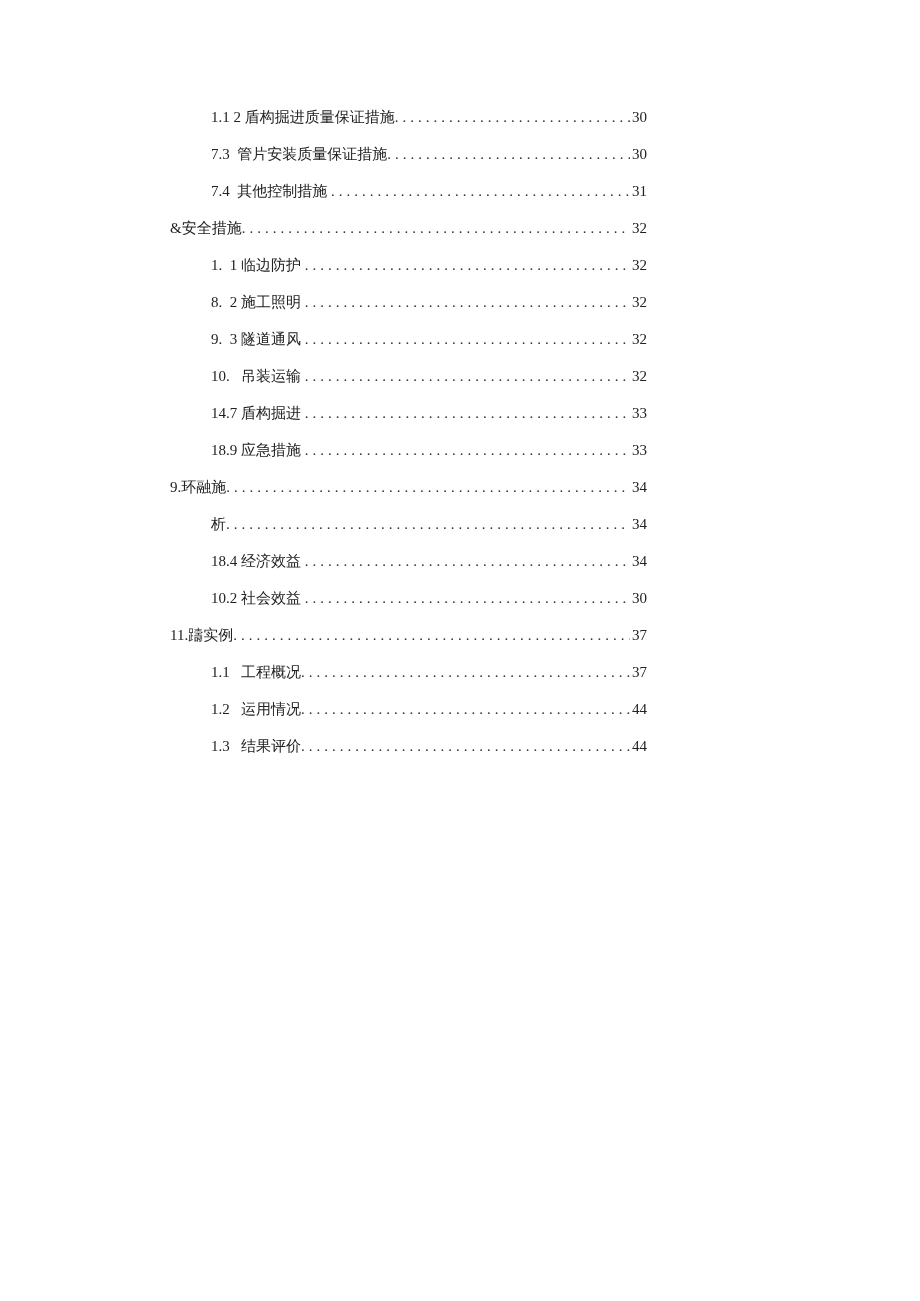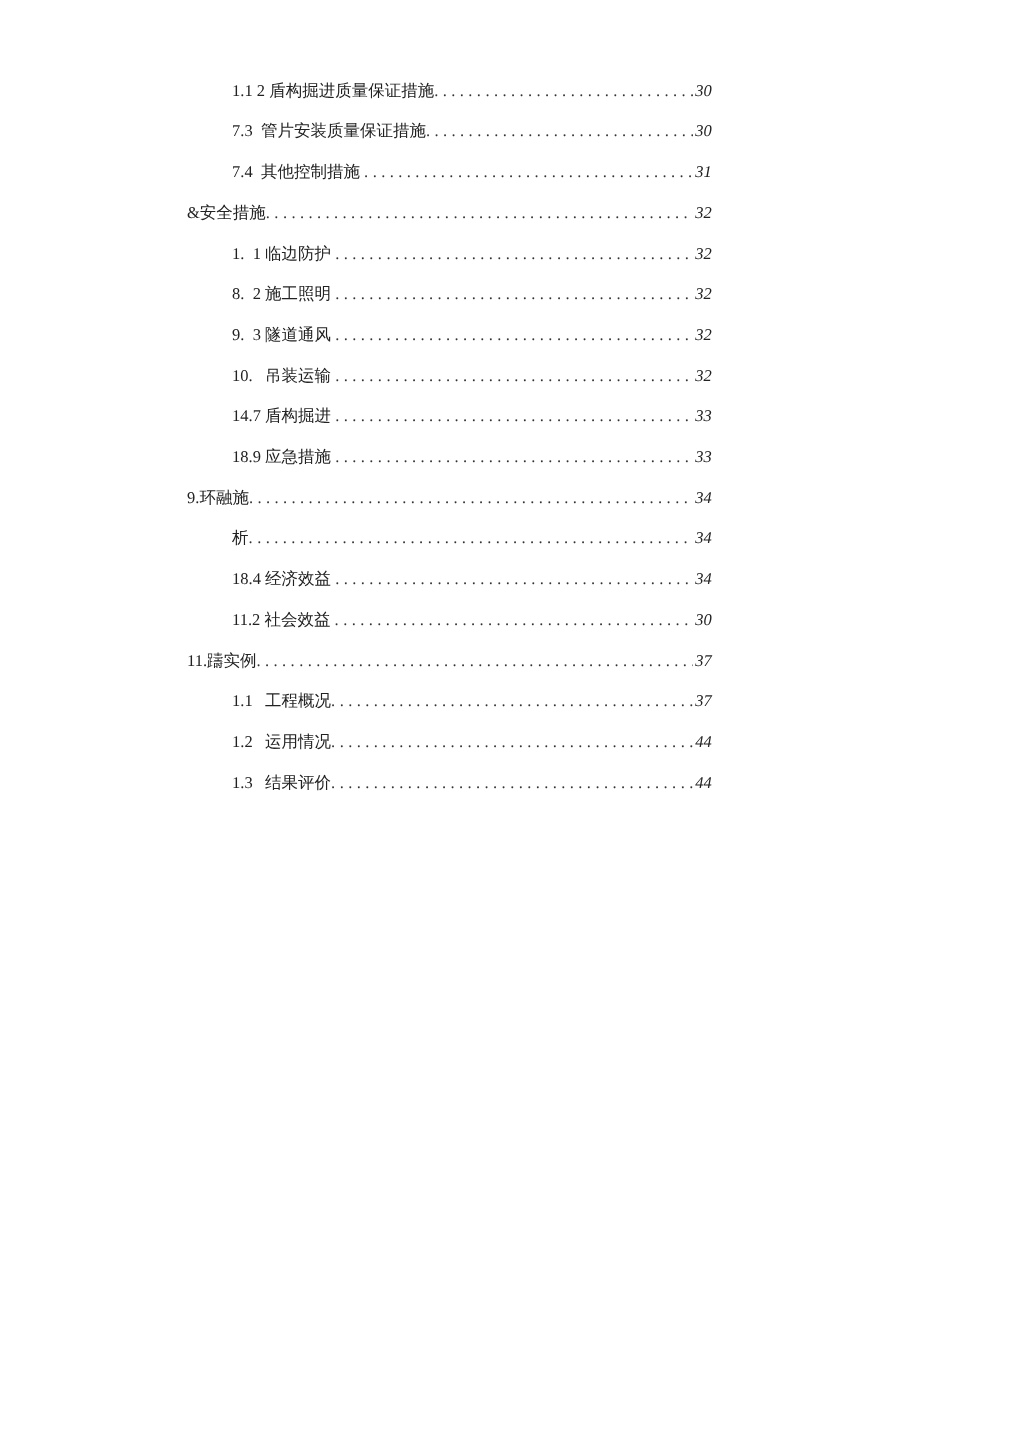--- a/index.html
+++ b/index.html
@@ -4,21 +4,21 @@
 <style>
   html, body {
     margin: 0;
     padding: 0;
     background: #ffffff;
     width: 920px;
   }
   .page {
     width: 820px;
     min-height: 1301px;
-    padding-top: 76px;
+    padding-top: 110px;
     box-sizing: border-box;
     font-family: "SimSun", "宋体", serif;
     font-size: 15px;
     color: #222;
   }
   .line {
     display: flex;
     align-items: baseline;
     line-height: 1;
     margin-bottom: 22px;
@@ -28,21 +28,21 @@
   .line.level2 { padding-left: 211px; }
   .line.level1 { padding-left: 170px; }
   .label { white-space: pre; }
   .dots {
     flex: 1 1 auto;
     overflow: hidden;
     letter-spacing: 4px;
     white-space: nowrap;
     color: #333;
   }
-  .pg { white-space: nowrap; padding-left: 2px; font-style: italic; }
+  .pg { white-space: nowrap; padding-left: 2px; }
 </style>
 </head>
 <body>
 
 <div class="page">
   <div id="toc-container">
       <div class="line level2">
         <span class="label">1.1 2 盾构掘进质量保证措施</span>
         <span class="dots">........................................................................................................................................................................................................</span>
         <span class="pg">30</span>
@@ -101,21 +101,21 @@
         <span class="label">析</span>
         <span class="dots">........................................................................................................................................................................................................</span>
         <span class="pg">34</span>
       </div>
       <div class="line level2">
         <span class="label">18.4 经济效益 </span>
         <span class="dots">........................................................................................................................................................................................................</span>
         <span class="pg">34</span>
       </div>
       <div class="line level2">
-        <span class="label">11.2 社会效益 </span>
+        <span class="label">10.2 社会效益 </span>
         <span class="dots">........................................................................................................................................................................................................</span>
         <span class="pg">30</span>
       </div>
       <div class="line level1">
         <span class="label">11.躊实例</span>
         <span class="dots">........................................................................................................................................................................................................</span>
         <span class="pg">37</span>
       </div>
       <div class="line level2">
         <span class="label">1.1   工程概况</span>

